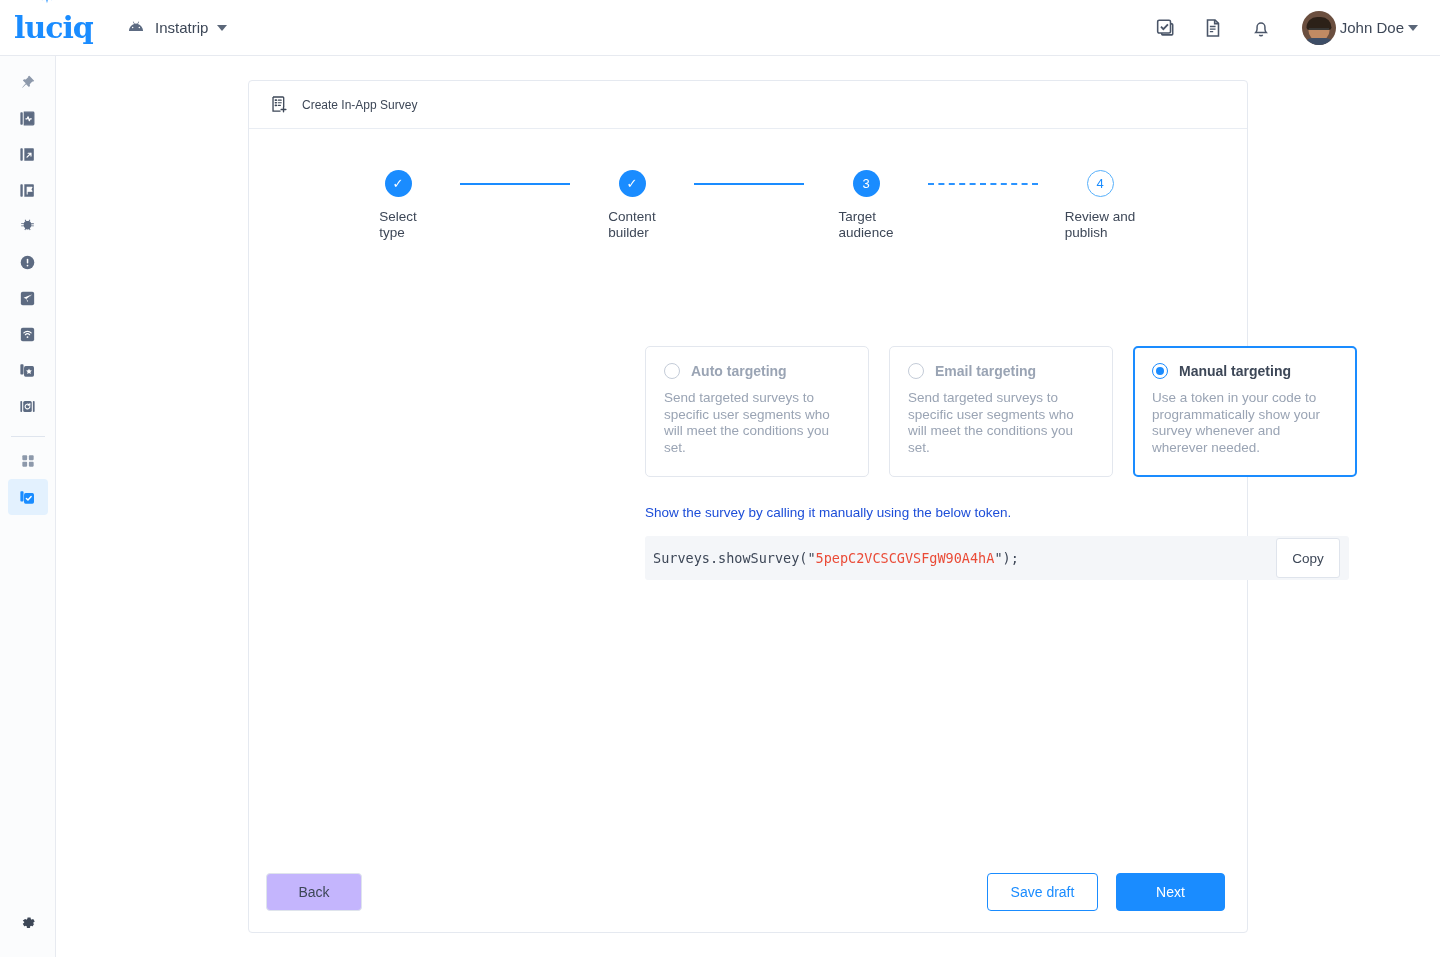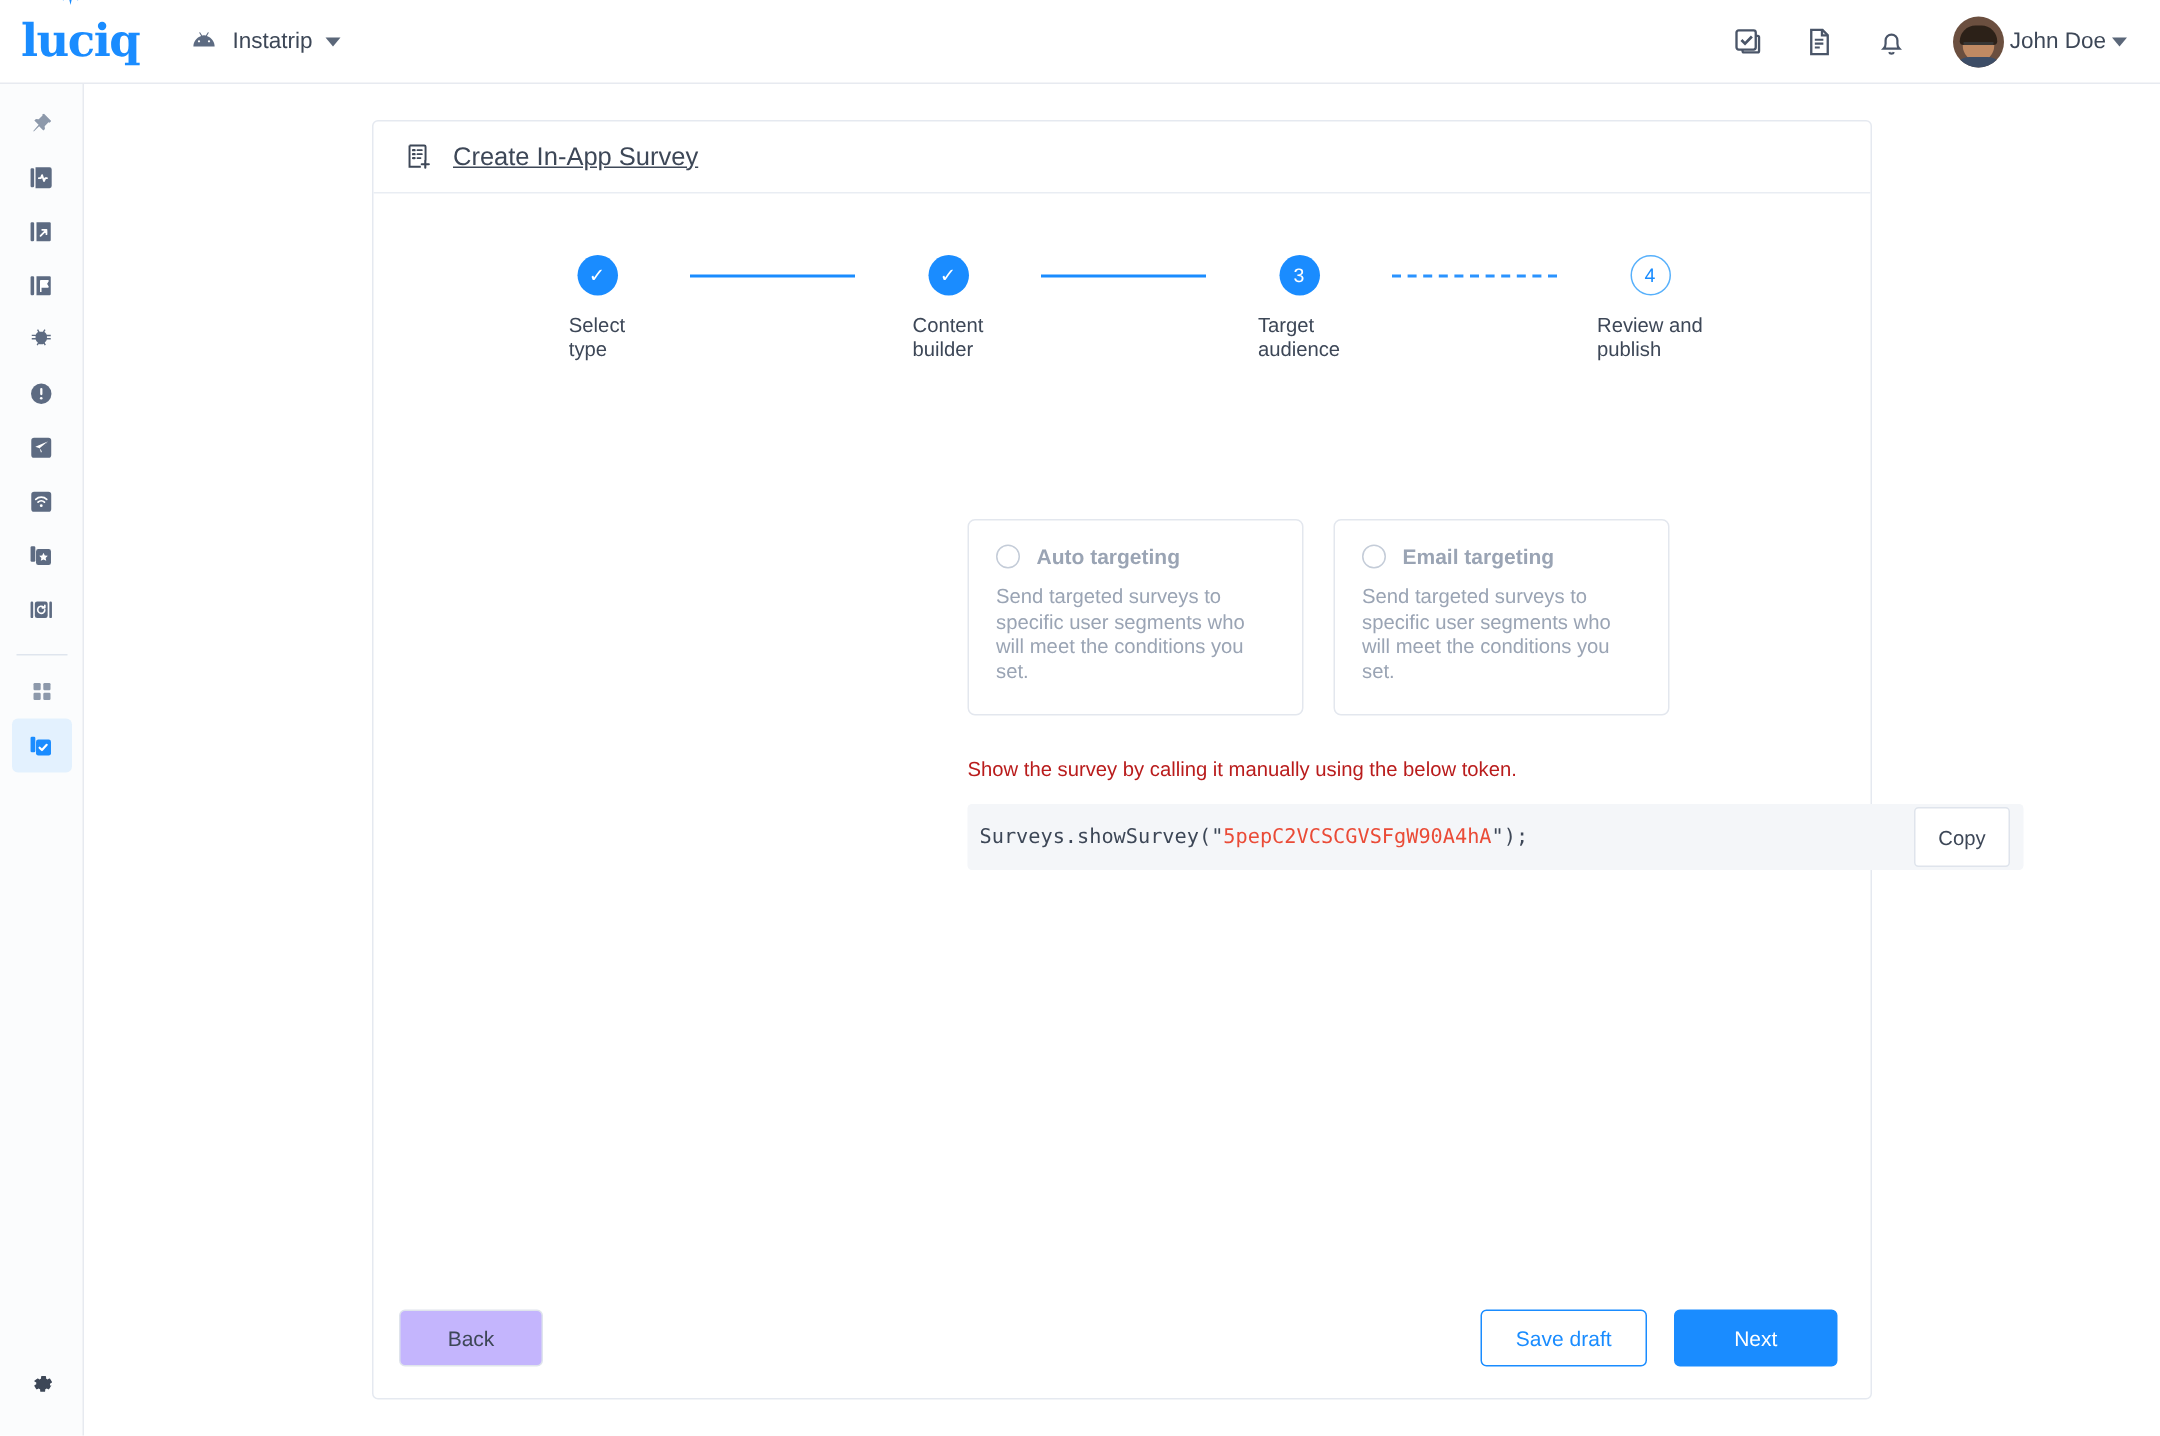--- a/index.html
+++ b/index.html
@@ -129,21 +129,21 @@
     background: #ffffff;
     border: 1px solid #e5e9f0;
     border-radius: 4px;
   }
   .card-head {
     height: 48px; display: flex; align-items: center;
     gap: 12px; padding-left: 20px;
     border-bottom: 1px solid #e9edf3;
   }
   .card-title {
-    font-size: 17px; color: #3d4757; font-weight: 400; text-decoration: underline;
+    font-size: 12px; color: #3d4757; font-weight: 400;
   }
 
   
   .stepper {
     position: absolute; left: 0; top: 48px;
     width: 1000px; height: 130px;
     display: flex; align-items: flex-start; justify-content: center;
     padding-top: 41px;
   }
   .step {
@@ -200,21 +200,21 @@
   .opt-title { font-size: 14px; color: #3d4757; font-weight: 700; }
   .opt.dim .opt-title { color: #9aa4b4; }
   .opt-desc {
     margin-top: 11px; font-size: 13.5px; line-height: 16.5px;
     color: #9aa4b4;
   }
 
   
   .token-note {
     position: absolute; left: 396px; top: 424px;
-    font-size: 13.5px; color: #b91c1c; text-align: right;
+    font-size: 13.5px; color: #1d4ed8; text-align: right;
   }
   .code-box {
     position: absolute; left: 396px; top: 455px;
     width: 704px; height: 44px;
     background: #f4f6f9; border-radius: 3px;
     display: flex; align-items: center;
     padding: 0 9px 0 8px;
   }
   .code-text {
     font-family: "DejaVu Sans Mono", monospace;
@@ -491,20 +491,27 @@
       </div>
 
       <div class="opt dim">
         <div class="opt-head">
           <span class="radio"></span>
           <span class="opt-title">Email targeting</span>
         </div>
         <div class="opt-desc">Send targeted surveys to specific user segments who will meet the conditions you set.</div>
       </div>
 
+      <div class="opt selected">
+        <div class="opt-head">
+          <span class="radio on"></span>
+          <span class="opt-title">Manual targeting</span>
+        </div>
+        <div class="opt-desc">Use a token in your code to programmatically show your survey whenever and wherever needed.</div>
+      </div>
     </div>
 
     <div class="token-note">Show the survey by calling it manually using the below token.</div>
 
     <div class="code-box">
       <span class="code-text"><span>Surveys.showSurvey("</span><span class="tok">5pepC2VCSCGVSFgW90A4hA</span><span>");</span></span>
       <div class="copy-btn">Copy</div>
     </div>
 
     <div class="footer">

